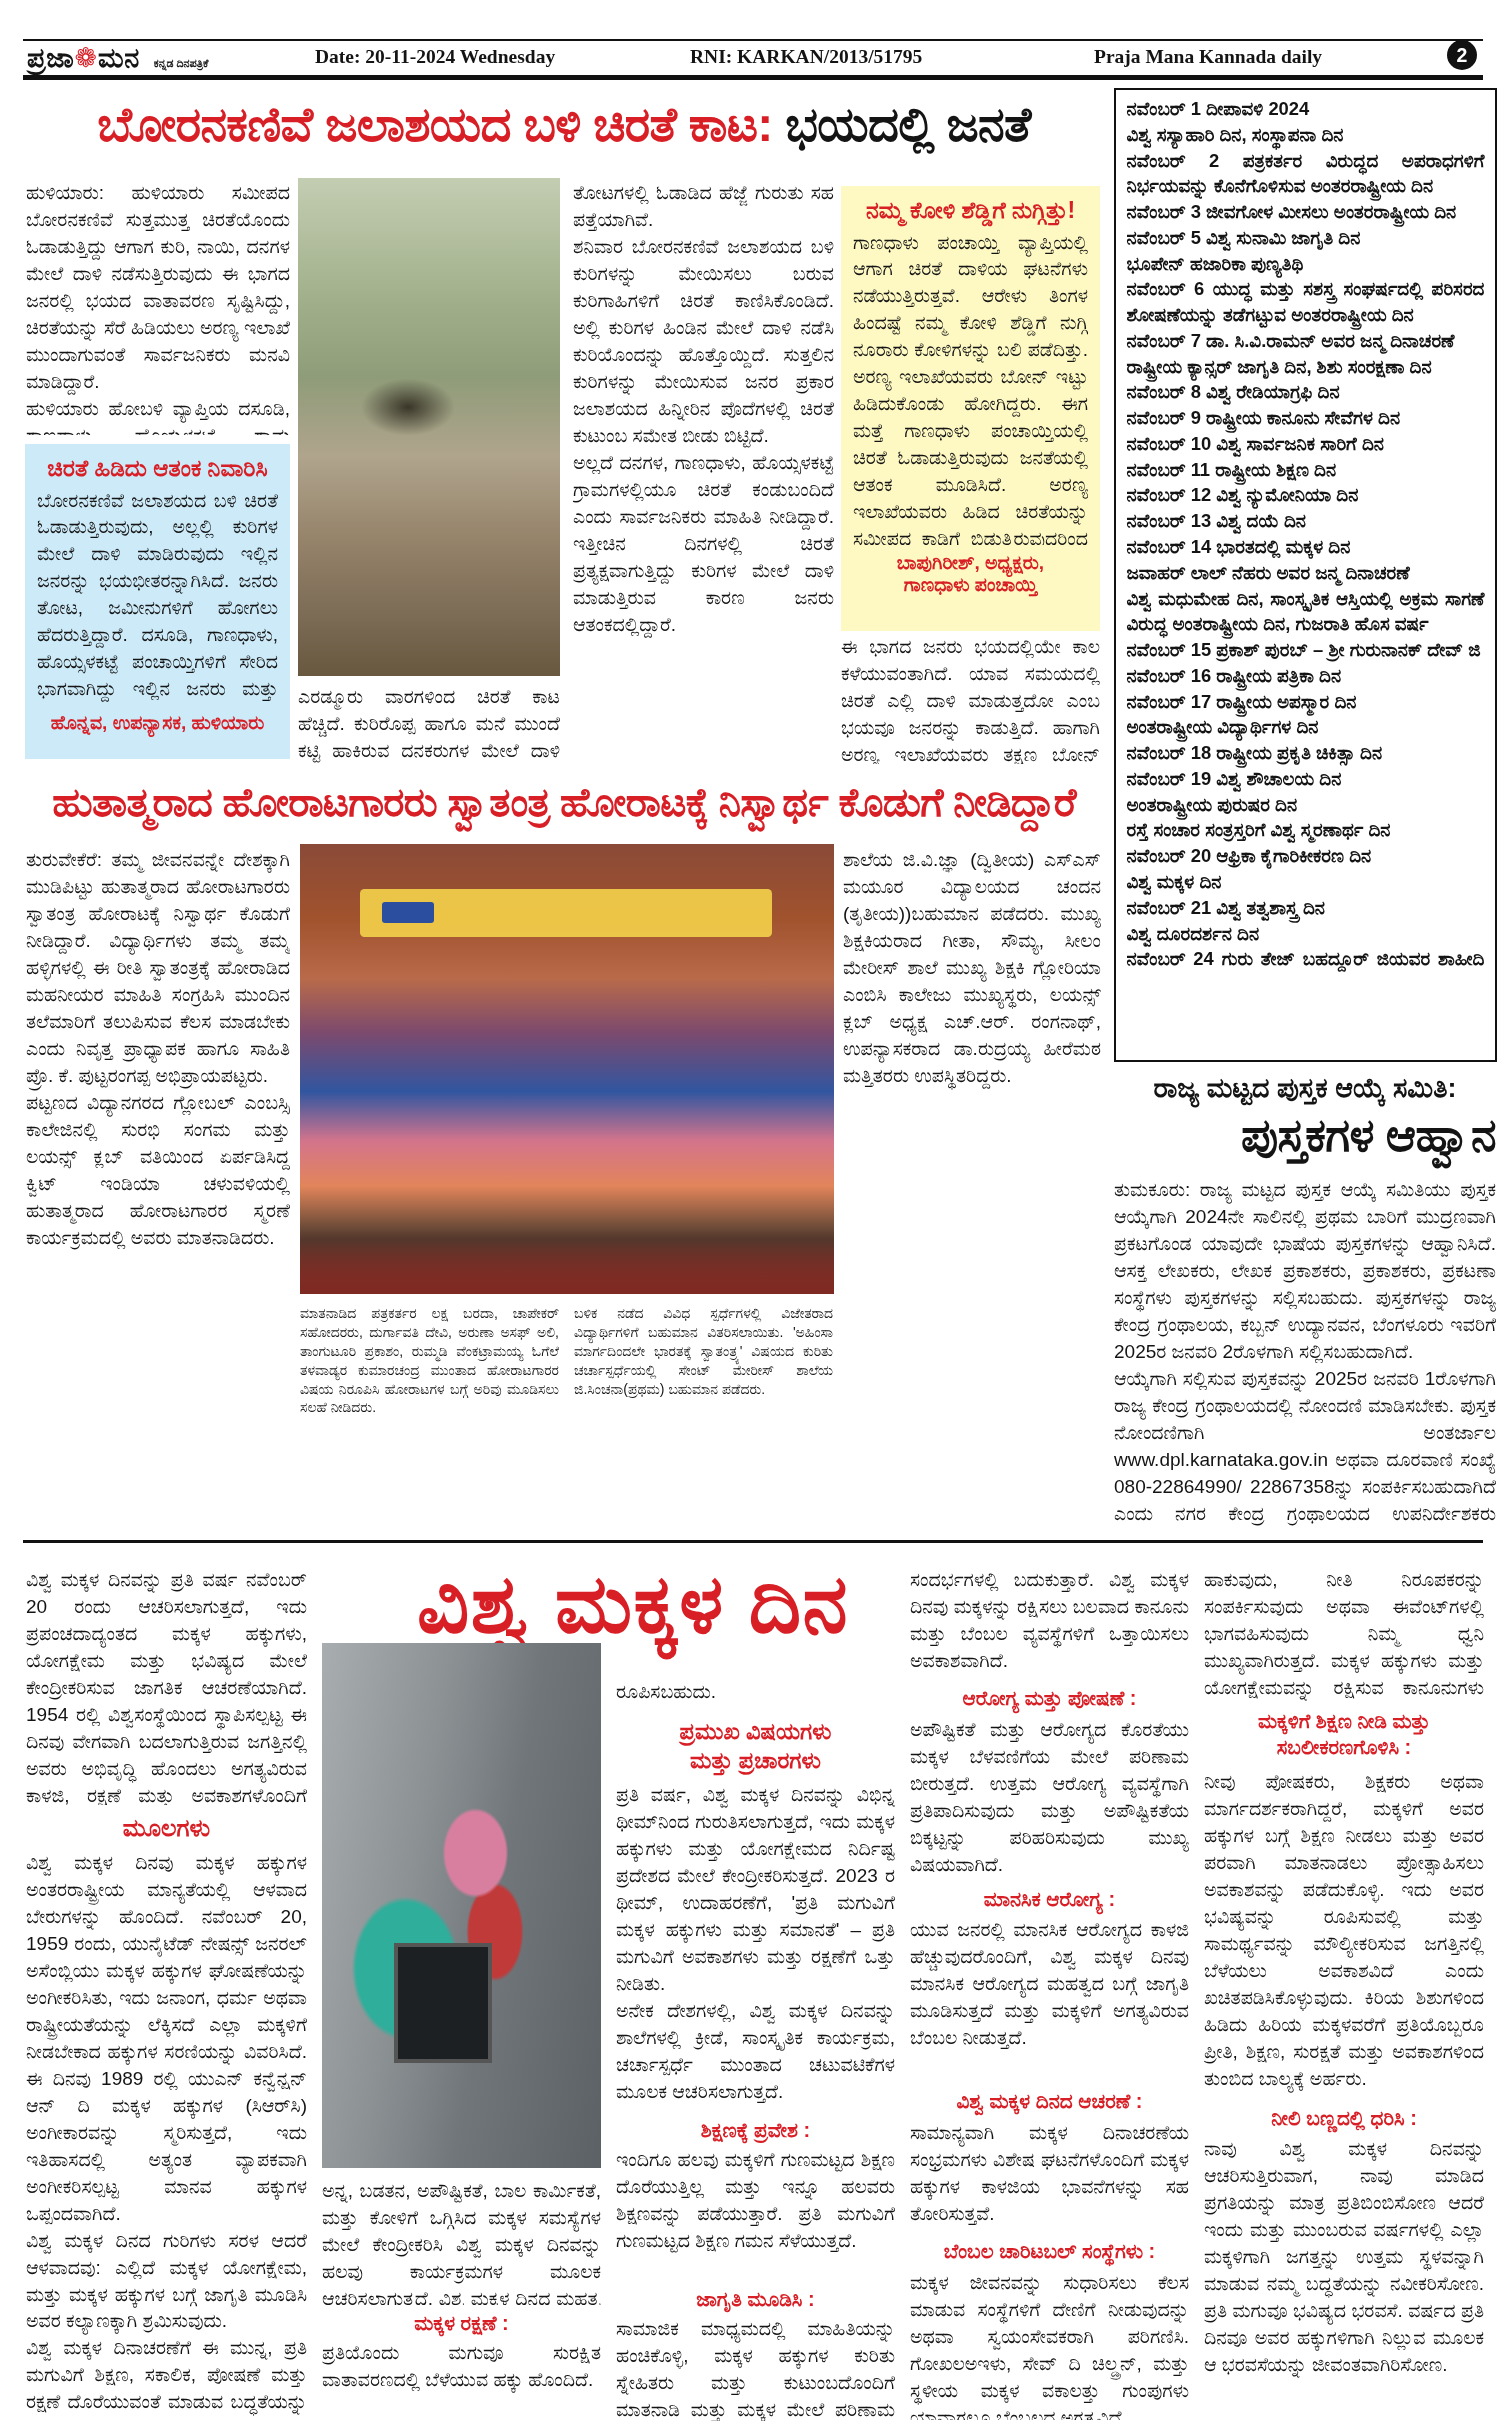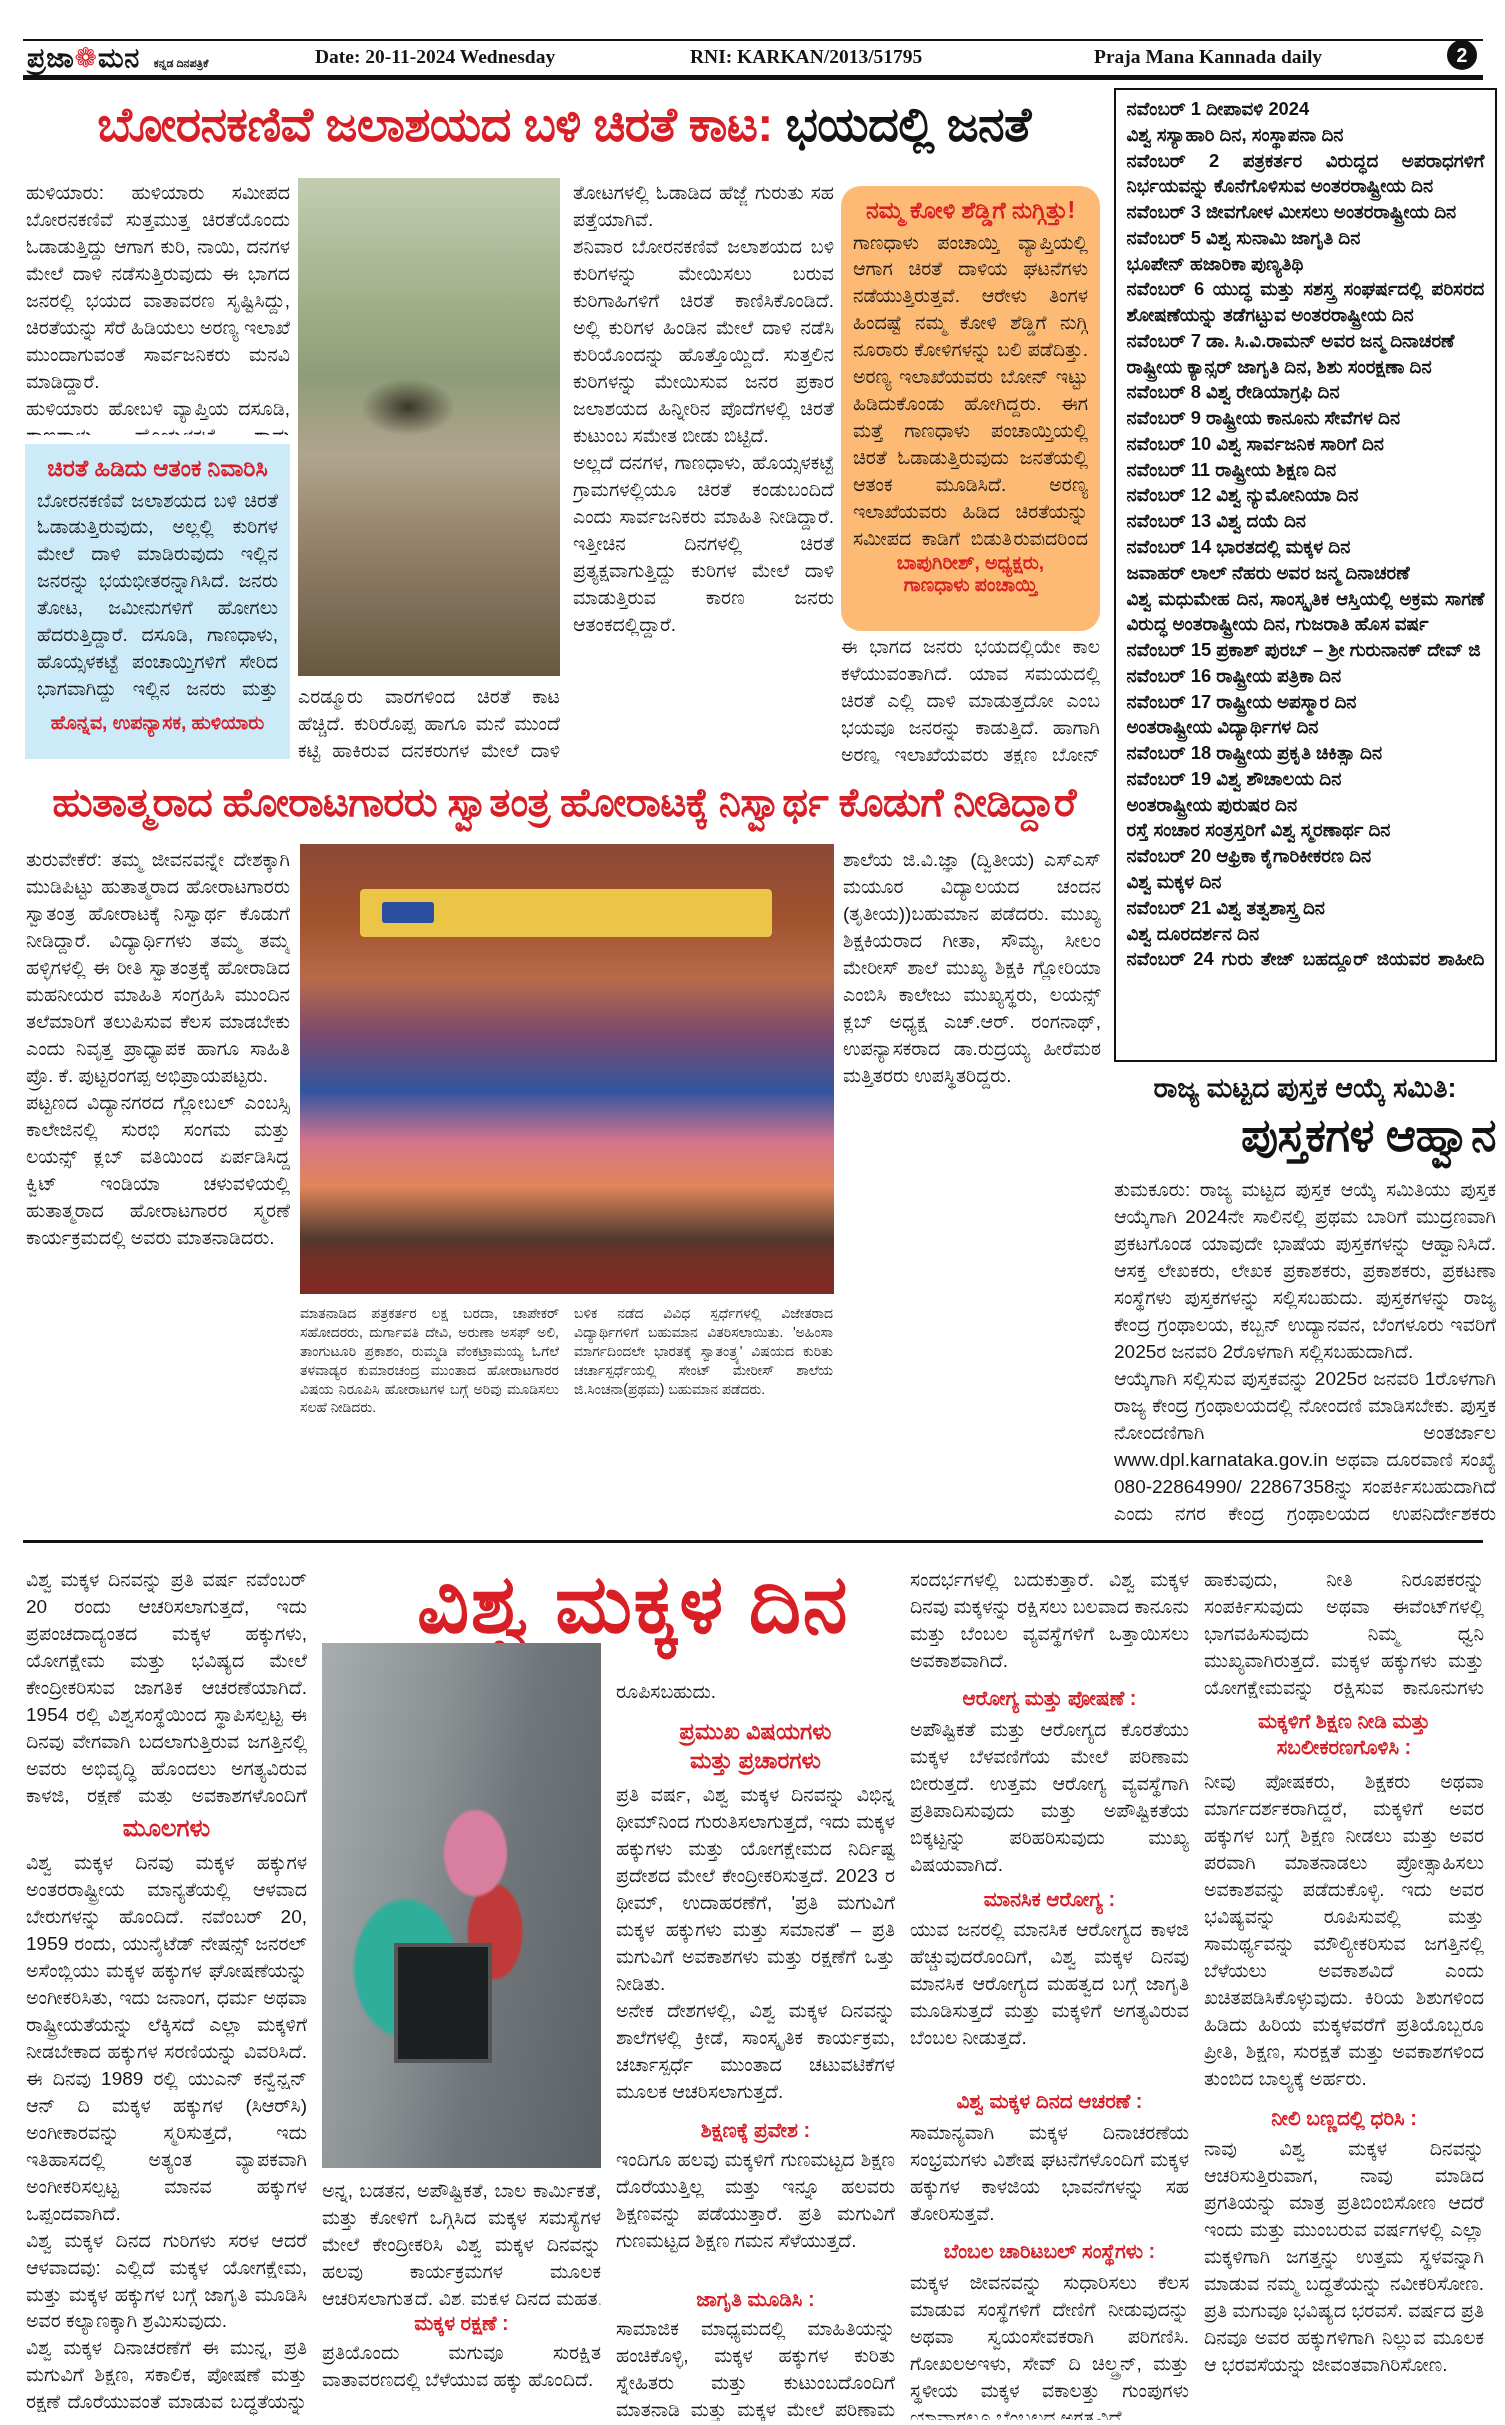--- a/index.html
+++ b/index.html
@@ -17,21 +17,21 @@
                font-size:19.5px;font-weight:bold;display:flex;align-items:center;justify-content:center;}
   
   .body-txt{font-size:19px;line-height:1.42;text-align:justify;white-space:pre-line;overflow:hidden;}
   .red{color:#d81f26;}
   .h1a{font-size:48px;font-weight:bold;letter-spacing:-0.7px;}
   .h2a{font-size:40px;font-weight:bold;color:#d81f26;letter-spacing:-0.7px;}
   .h3a{font-size:81px;font-weight:bold;color:#d81f26;letter-spacing:1.5px;}
   .subhead{font-size:20px;font-weight:bold;color:#d81f26;text-align:center;line-height:1.3;white-space:pre-line;}
   
   .bluebox{background:#cdeaf8;padding:10.5px 12px;}
-  .yellowbox{background:#fdba74;padding:10.5px 12px;border-radius:20px;}
+  .yellowbox{background:#fef9c3;padding:10.5px 12px;}
   .box-title{font-size:23px;font-weight:bold;color:#d81f26;text-align:center;margin-bottom:6px;}
   .box-body{font-size:19px;line-height:1.42;text-align:justify;white-space:pre-line;}
   .box-attr{font-size:19px;font-weight:bold;color:#d81f26;text-align:center;margin-top:7.5px;white-space:pre-line;}
   
   .sidebar{border:2.2px solid #111;background:#fff;}
   .sidebar-head{background:#0d0d0d;color:#fff;font-size:28.5px;font-weight:bold;text-align:center;
                 border-radius:13.5px;padding:7.5px 4.5px;margin:4.5px;}
   .sidebar-list{font-size:18.4px;line-height:1.4;padding:6px 10.5px;white-space:pre-line;text-align:justify;font-weight:bold;}
   .books-h1{font-size:27px;font-weight:bold;text-align:center;}
   .books-h2{font-size:46px;font-weight:bold;text-align:right;letter-spacing:-0.7px;}

